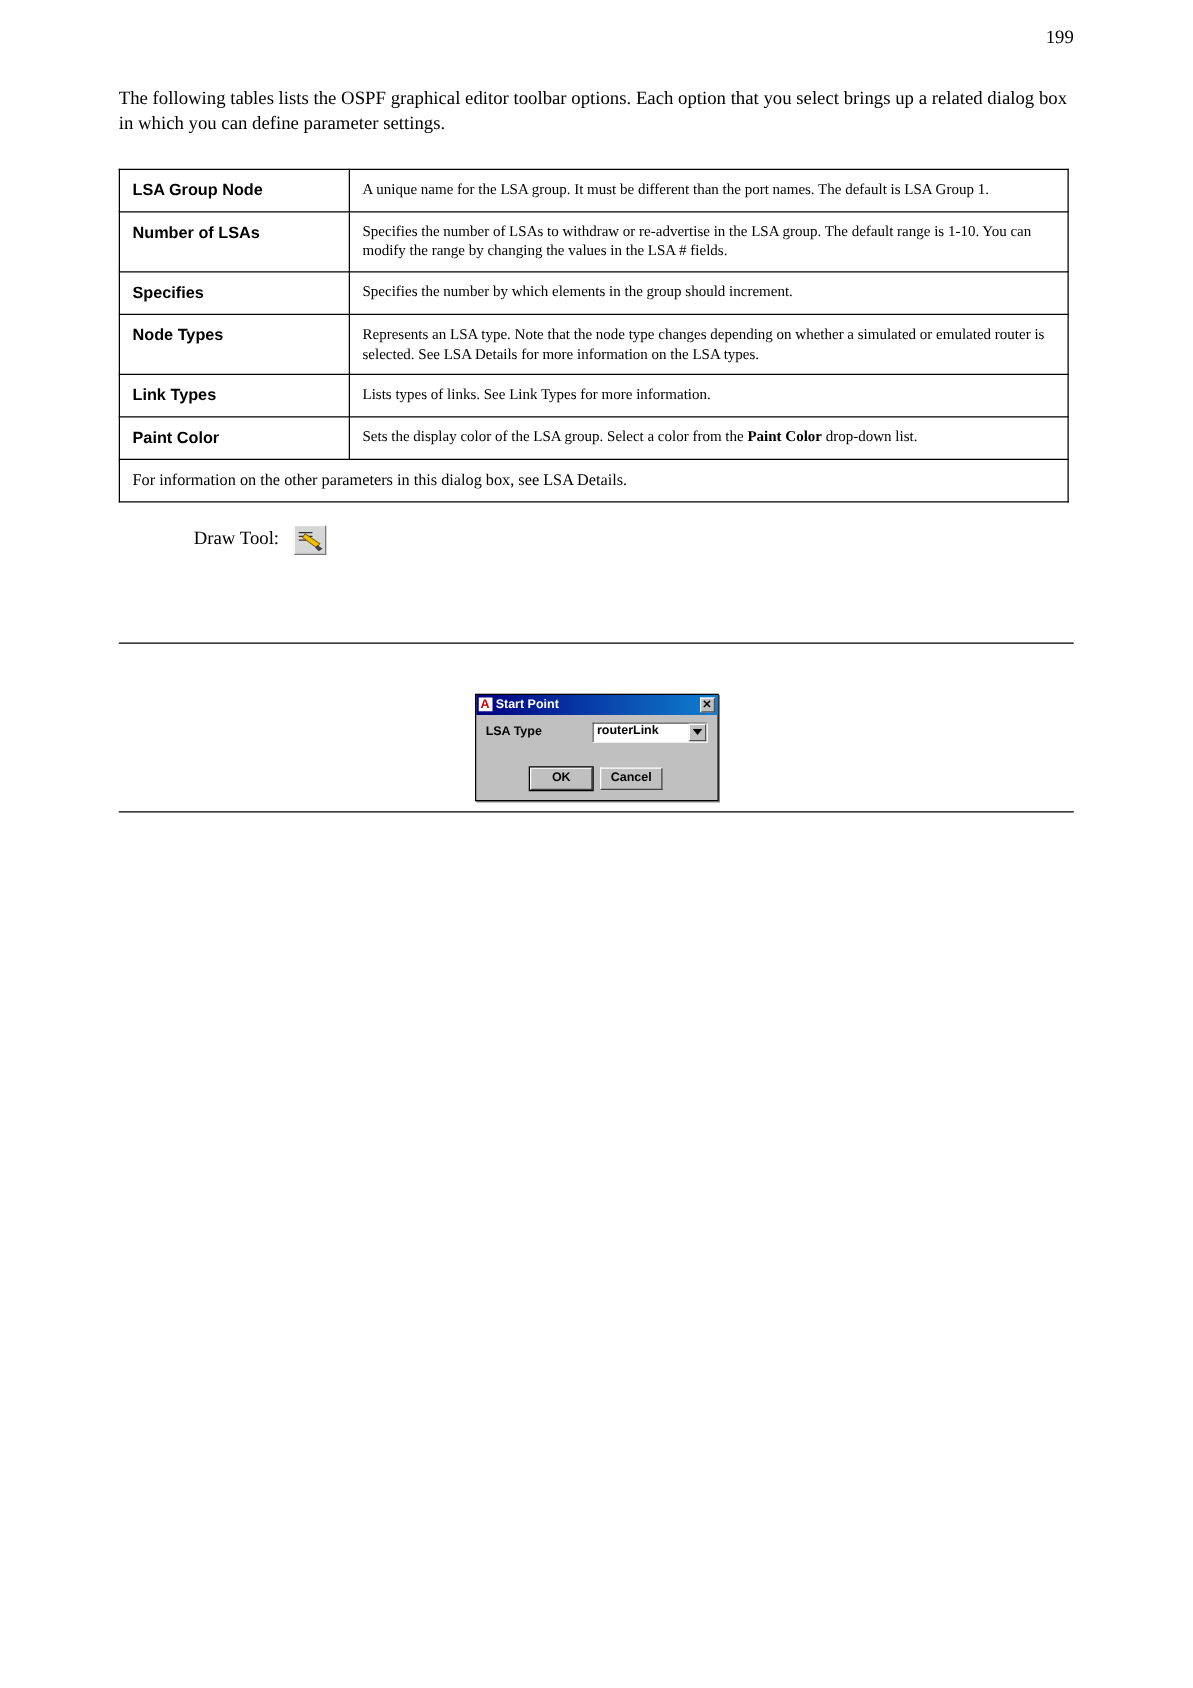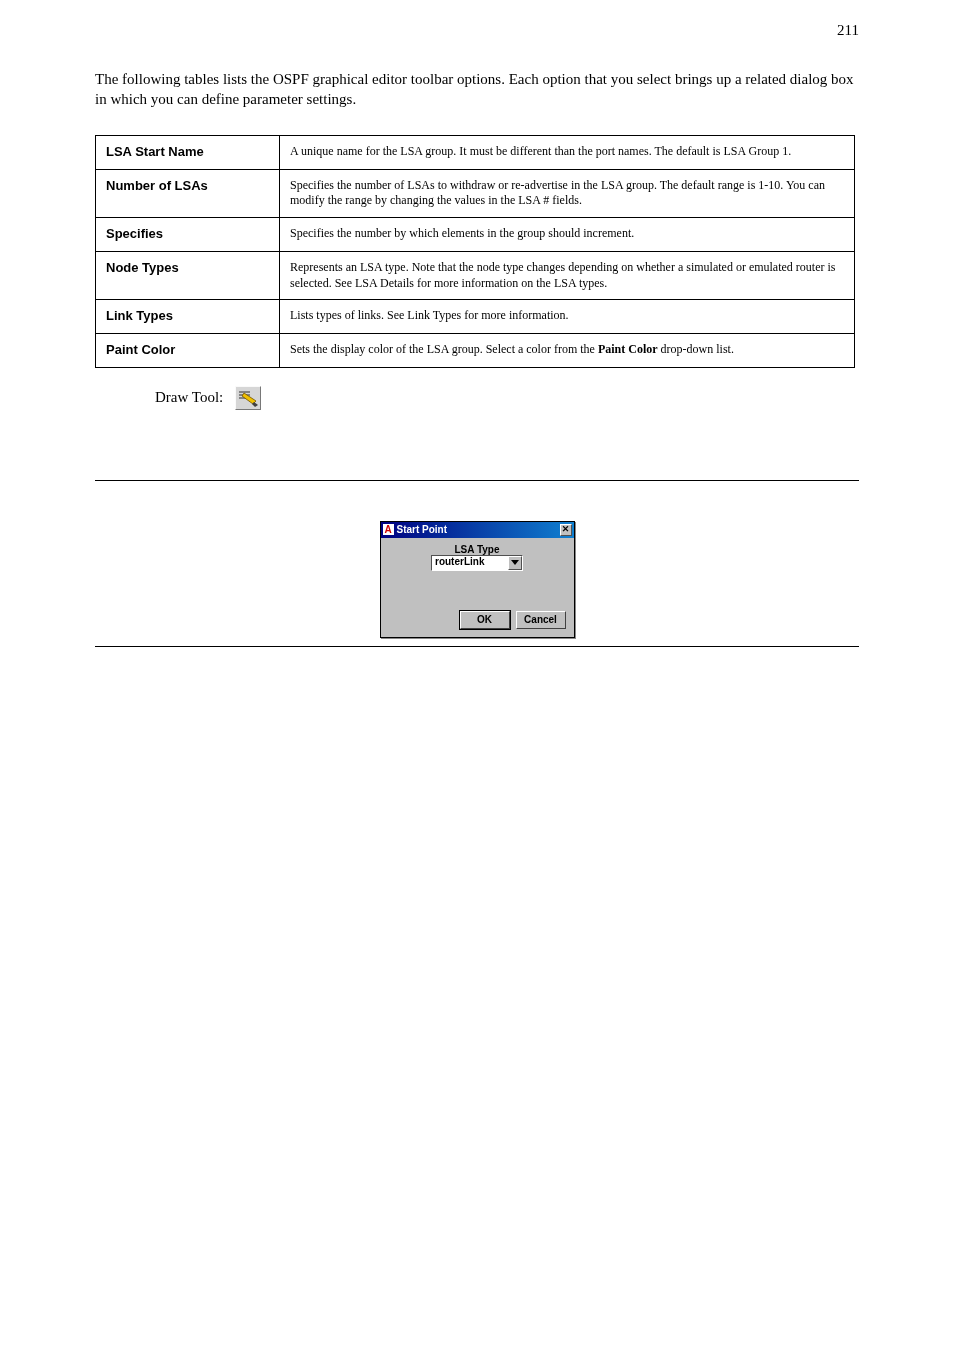--- a/index.html
+++ b/index.html
@@ -132,22 +132,21 @@
     line-height: 1;
     font-weight: bold;
   }
   .dialog-body {
     padding: 6px 8px 8px 8px;
   }
   .dialog-row {
     display: flex;
     align-items: center;
     justify-content: space-between;
-    margin-bottom: 40px;
-    flex-direction: column;
+    margin-bottom: 20px;
   }
   .dialog-label {
     font-size: 10px;
     font-weight: bold;
     color: #000;
   }
   .combo {
     width: 92px;
     height: 16px;
     background: #fff;
@@ -168,21 +167,21 @@
     border-left: 1px solid #fff;
     border-right: 1px solid #505050;
     border-bottom: 1px solid #505050;
     display: flex;
     align-items: center;
     justify-content: center;
   }
   .combo-btn svg { display: block; }
   .dialog-btns {
     display: flex;
-    justify-content: flex-end;
+    justify-content: center;
     gap: 6px;
   }
   .dlg-btn {
     width: 50px;
     height: 18px;
     background: #c0c0c0;
     border-top: 1px solid #fff;
     border-left: 1px solid #fff;
     border-right: 1px solid #404040;
     border-bottom: 1px solid #404040;
@@ -193,28 +192,28 @@
     font-family: Arial, sans-serif;
   }
   .dlg-btn.default {
     outline: 1px solid #000;
   }
 </style>
 </head>
 <body>
 
 <div class="page">
-  <div class="page-num">211</div>
+  <div class="page-num">199</div>
 
   <p class="paragraph">The following tables lists the OSPF graphical editor toolbar options. Each option that you select brings up a related dialog box in which you can define parameter settings.</p>
 
   <table class="defs-table">
     <tbody>
     <tr>
-      <td class="col-param">LSA Start Name</td>
+      <td class="col-param">LSA Group Node</td>
       <td>A unique name for the LSA group. It must be different than the port names. The default is LSA Group 1.</td>
     </tr>
     <tr>
       <td class="col-param">Number of LSAs</td>
       <td>Specifies the number of LSAs to withdraw or re-advertise in the LSA group. The default range is 1-10. You can modify the range by changing the values in the LSA # fields.</td>
     </tr>
     <tr>
       <td class="col-param">Specifies</td>
       <td>Specifies the number by which elements in the group should increment.</td>
     </tr>
@@ -222,20 +221,23 @@
       <td class="col-param">Node Types</td>
       <td>Represents an LSA type. Note that the node type changes depending on whether a simulated or emulated router is selected. See <span class="italic-inline">LSA Details</span> for more information on the LSA types.</td>
     </tr>
     <tr>
       <td class="col-param">Link Types</td>
       <td>Lists types of links. See <span class="italic-inline">Link Types</span> for more information.</td>
     </tr>
     <tr>
       <td class="col-param">Paint Color</td>
       <td>Sets the display color of the LSA group. Select a color from the <span class="bold-inline">Paint Color</span> drop-down list.</td>
+    </tr>
+    <tr>
+      <td colspan="2" class="fullrow">For information on the other parameters in this dialog box, see <span class="italic-inline">LSA Details</span>.</td>
     </tr>
   </tbody>
     </table>
 
 
   <div class="icon-line">
     <span>Draw Tool:</span>
     <span class="drawtool-icon">
       <svg width="24" height="22" viewBox="0 0 24 22">
         <g stroke="#303030" stroke-width="1" fill="none">

